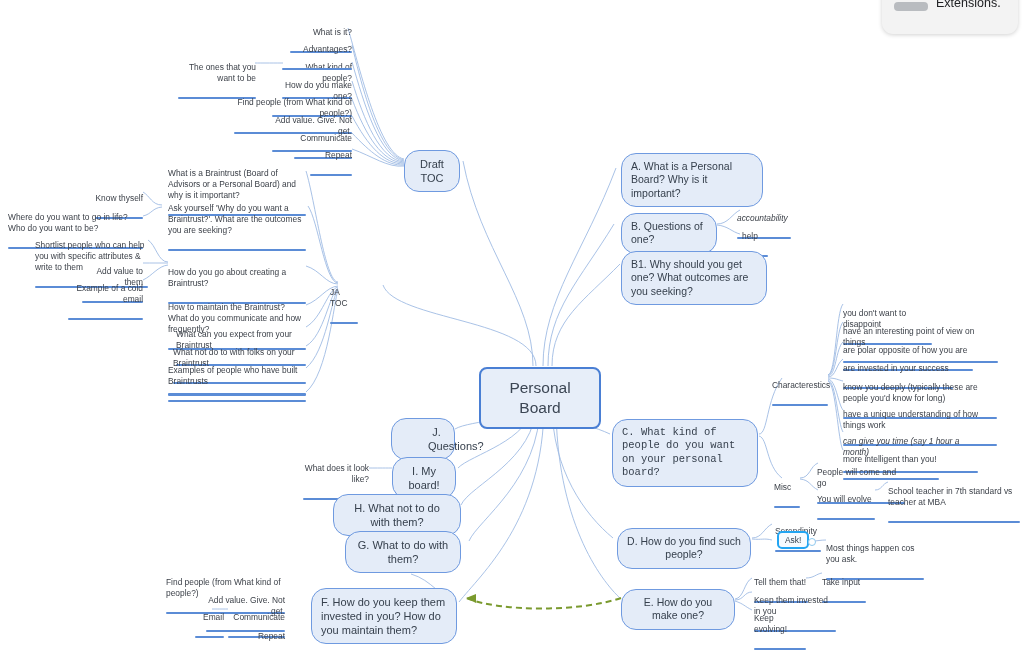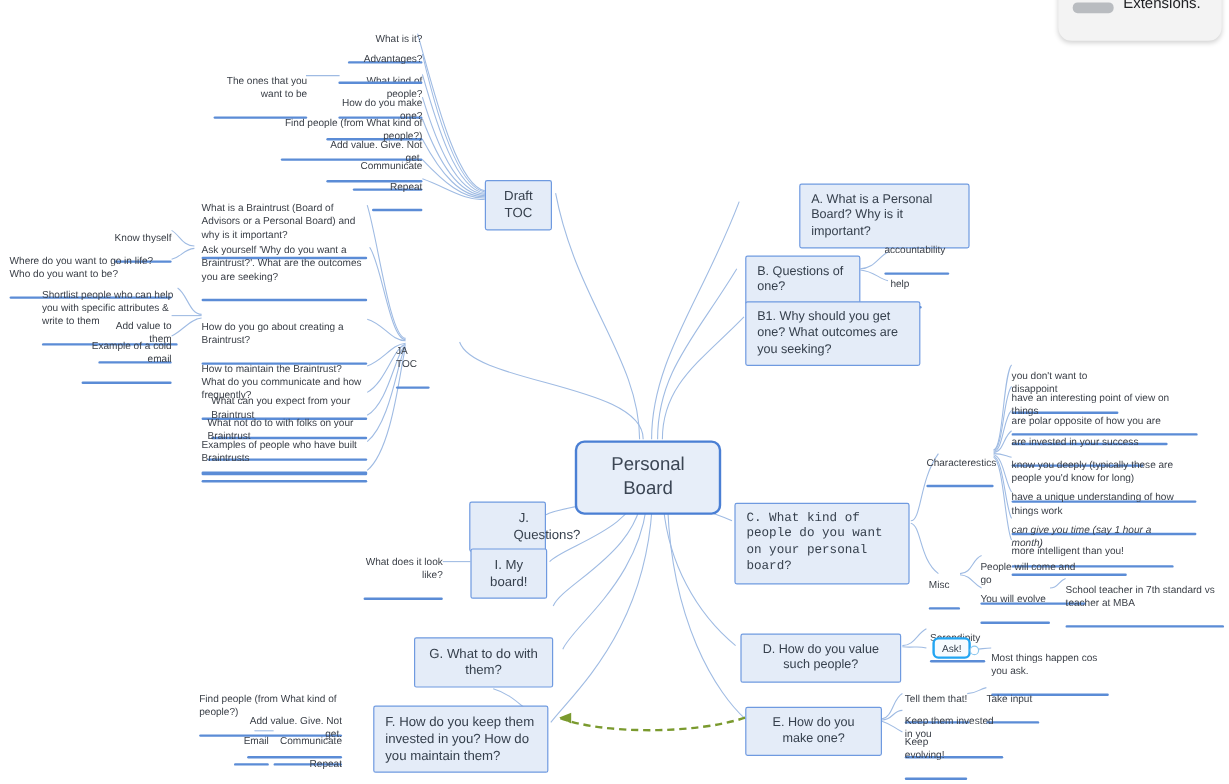--- a/index.html
+++ b/index.html
@@ -18,21 +18,21 @@
     position:absolute;
     box-sizing:border-box;
     color:#3a3f47;
     white-space:pre-line;
   }
 
   
   .boxed{
     background:#e4ecf8;
     border:1.4px solid #6f9ae0;
-    border-radius:2px;
+    border-radius:15px;
     padding:6px 9px;
     line-height:1.28;
     color:#36404d;
   }
   .boxed.root{
     background:#e7eef9;
     border:2px solid #4a7fd4;
     border-radius:8px;
     font-size:15.5px;
     color:#3c4654;
@@ -314,20 +314,21 @@
 
   <div class="node boxed lvl1" style="left:391px;top:418px;width:64px;text-align:center;padding-left:36px;">J. Questions?</div>
 
   <div class="node boxed lvl1" style="left:392px;top:457px;width:64px;text-align:center;">I. My board!</div>
 
   <div class="node uline s9 ar" style="left:303px;top:452px;width:66px;">
     <span class="txt">What does it look like?</span>
     <span class="rule"></span>
   </div>
 
+  <div class="node boxed lvl1" style="left:333px;top:494px;width:128px;text-align:center;">H. What not to do with them?</div>
 
   <div class="node boxed lvl1" style="left:345px;top:531px;width:116px;text-align:center;">G. What to do with them?</div>
 
   <div class="node boxed lvl1" style="left:311px;top:588px;width:146px;">F. How do you keep them invested in you? How do you maintain them?</div>
 
   <div class="node uline s9 al" style="left:166px;top:566px;width:119px;">
     <span class="txt">Find people (from What kind of people?)</span>
     <span class="rule"></span>
   </div>
 
@@ -344,25 +345,25 @@
   <div class="node uline s9 ar" style="left:195px;top:601px;width:29px;">
     <span class="txt">Email</span>
     <span class="rule"></span>
   </div>
 
   <div class="node uline s9 ar" style="left:244px;top:620px;width:41px;">
     <span class="txt">Repeat</span>
     
   </div>
 
-  <div class="node boxed right1" style="left:621px;top:153px;width:142px;margin-left:45px;">A. What is a Personal Board? Why is it important?</div>
+  <div class="node boxed right1" style="left:621px;top:153px;width:142px;">A. What is a Personal Board? Why is it important?</div>
 
   <div class="node boxed right1" style="left:621px;top:213px;width:96px;">B. Questions of one?</div>
 
-  <div class="node uline s9 al" style="left:737px;top:192px;width:54px;">
+  <div class="node uline s9 al" style="left:737px;top:202px;width:54px;font-style:italic;">
     <span class="txt">accountability</span>
     <span class="rule"></span>
   </div>
 
   <div class="node uline s9 al" style="left:742px;top:220px;width:26px;">
     <span class="txt">help</span>
     <span class="rule"></span>
   </div>
 
   <div class="node boxed right1" style="left:621px;top:251px;width:146px;">B1. Why should you get one? What outcomes are you seeking?</div>
@@ -418,21 +419,21 @@
   </div>
   <div class="node uline s9 al" style="left:817px;top:483px;width:58px;">
     <span class="txt">You will evolve</span>
     <span class="rule"></span>
   </div>
   <div class="node uline s9 al" style="left:888px;top:475px;width:132px;">
     <span class="txt">School teacher in 7th standard vs teacher at MBA</span>
     <span class="rule"></span>
   </div>
 
-  <div class="node boxed right1" style="left:617px;top:528px;width:134px;text-align:center;">D. How do you value such people?</div>
+  <div class="node boxed right1" style="left:617px;top:528px;width:134px;text-align:center;">D. How do you find such people?</div>
 
   <div class="node uline s9 al" style="left:775px;top:515px;width:46px;">
     <span class="txt">Serendipity</span>
     <span class="rule"></span>
   </div>
 
   <div class="node selected" style="left:777px;top:531px;">Ask!</div>
   <div class="sel-handle" style="left:808px;top:538px;"></div>
 
   <div class="node uline s9 al" style="left:826px;top:532px;width:98px;">

